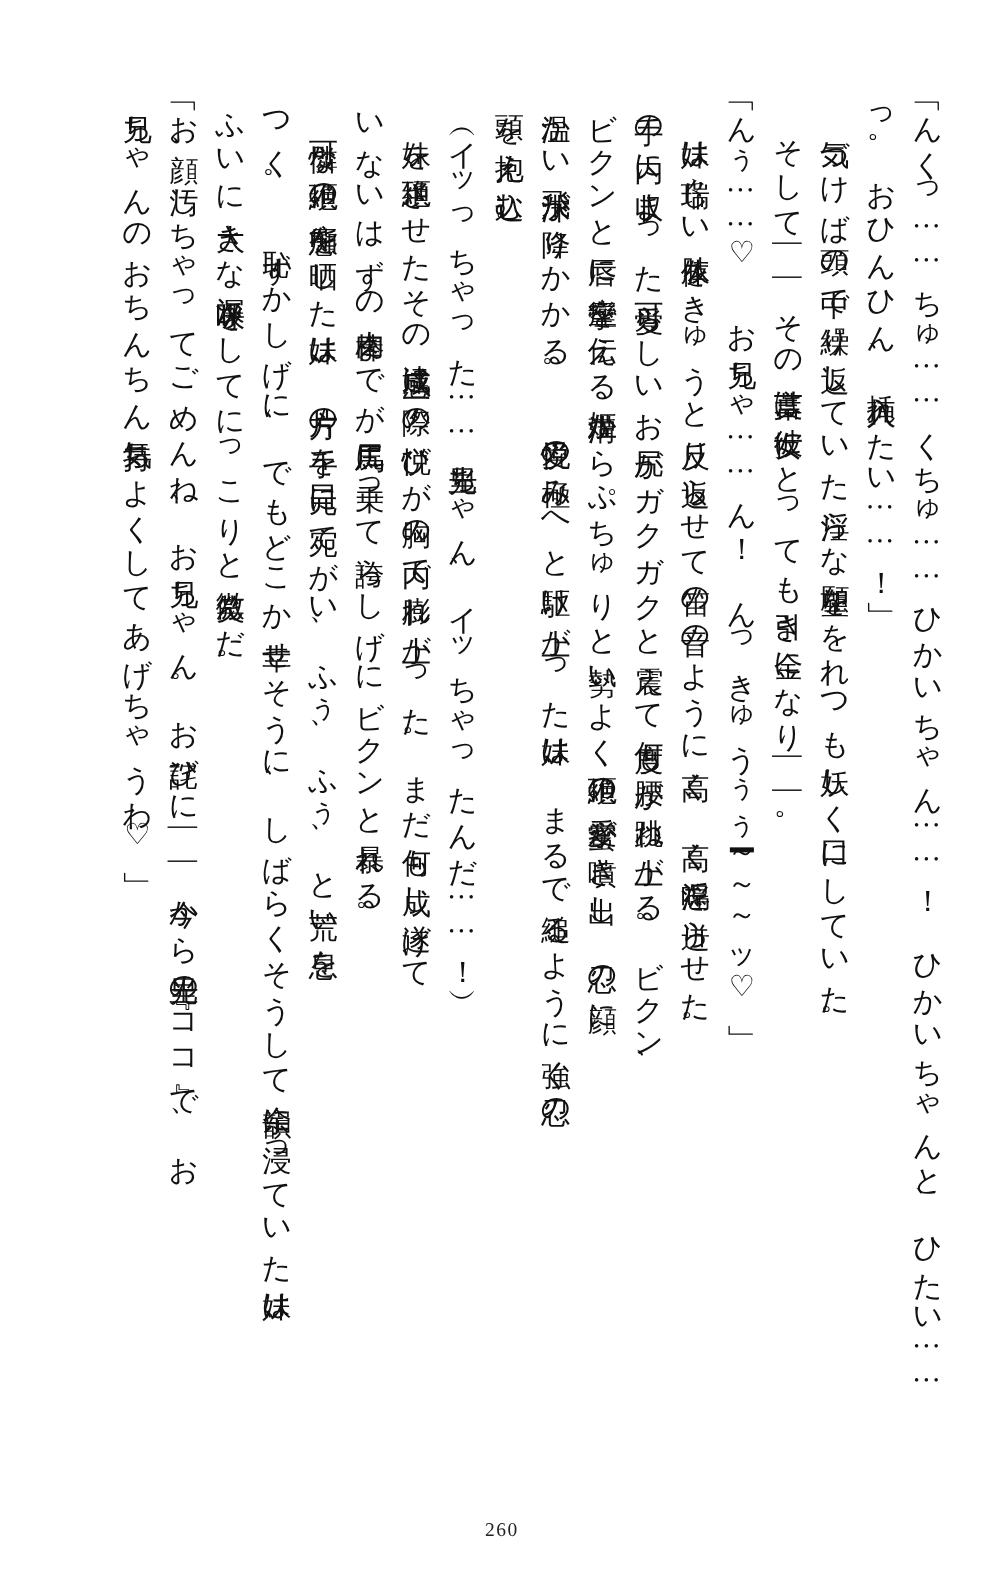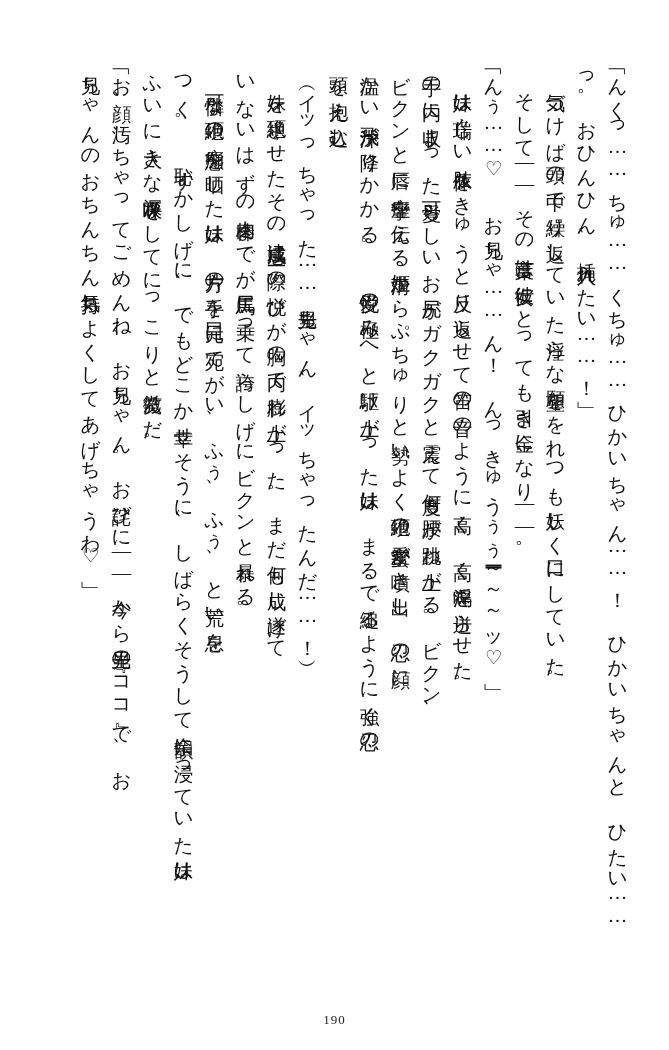--- a/index.html
+++ b/index.html
@@ -81,14 +81,14 @@
       <div class="vline">頭を抱え込む。</div>
       <div class="vline indent">（イッっちゃった……光里ちゃん、イッちゃったんだ……！）</div>
       <div class="vline indent">妹を絶頂させたその達成感に一際の悦びが胸の内で膨れ上がった。まだ何も成し遂げて</div>
       <div class="vline">いないはずの肉棒までが尻馬に乗って誇らしげにビクンと暴れる。</div>
       <div class="vline indent">可憐な絶頂の痴態を晒した妹は、片方の手を口元に宛てがい、ふぅ、ふぅ、と荒い息を</div>
       <div class="vline">つく。　恥ずかしげに、でもどこか幸せそうに、しばらくそうして余韻に浸っていた妹は、</div>
       <div class="vline">ふいに大きな深呼吸をしてにっこりと微笑んだ。</div>
       <div class="vline">「お顔、汚しちゃってごめんね、お兄ちゃん。お詫びに――今から光里の『ココ』で、お</div>
       <div class="vline">兄ちゃんのおちんちん気持ちよくしてあげちゃうわ♡」</div>
     </div>
-  <div class="pagenum">190</div>
+  <div class="pagenum">260</div>
 </div>
 
 </body></html>

